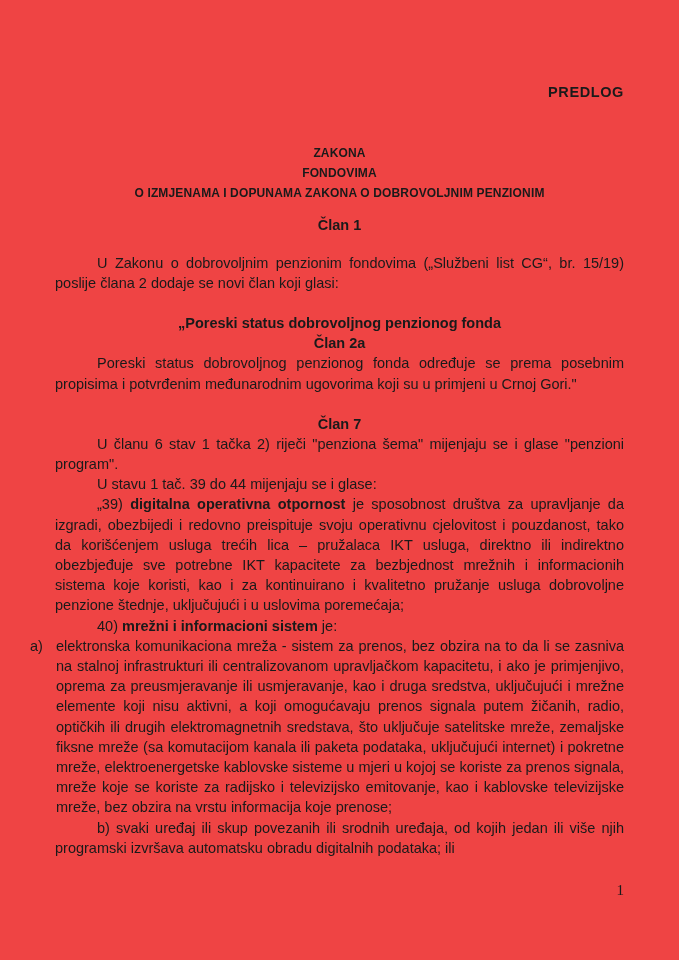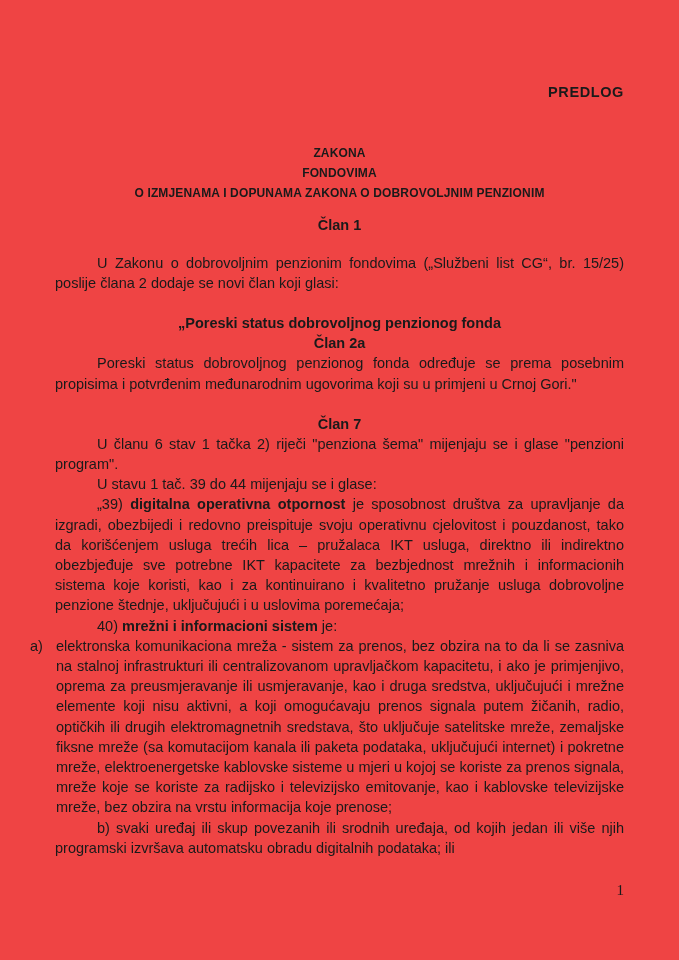--- a/index.html
+++ b/index.html
@@ -114,21 +114,21 @@
   <div class="title-block">
     <div>ZAKONA</div>
     <div>FONDOVIMA</div>
     <div>O IZMJENAMA I DOPUNAMA ZAKONA O DOBROVOLJNIM PENZIONIM</div>
   </div>
 
   <div class="content" style="top:215px;">
 
     <div class="clan-heading">Član 1</div>
     <div class="spacer-18"></div>
-    <p class="body indent">U Zakonu o dobrovoljnim penzionim fondovima („Službeni list CG“, br. 15/25) poslije člana 2 dodaje se novi član koji glasi:</p>
+    <p class="body indent">U Zakonu o dobrovoljnim penzionim fondovima („Službeni list CG“, br. 15/19) poslije člana 2 dodaje se novi član koji glasi:</p>
 
     <div class="spacer-20"></div>
 
     <div class="clan-heading">„Poreski status dobrovoljnog penzionog fonda</div>
     <div class="clan-heading">Član 2a</div>
     <p class="body indent">Poreski status dobrovoljnog penzionog fonda određuje se prema posebnim propisima i potvrđenim međunarodnim ugovorima koji su u primjeni u Crnoj Gori."</p>
 
     <div class="spacer-20"></div>
 
     <div class="clan-heading">Član 7</div>

